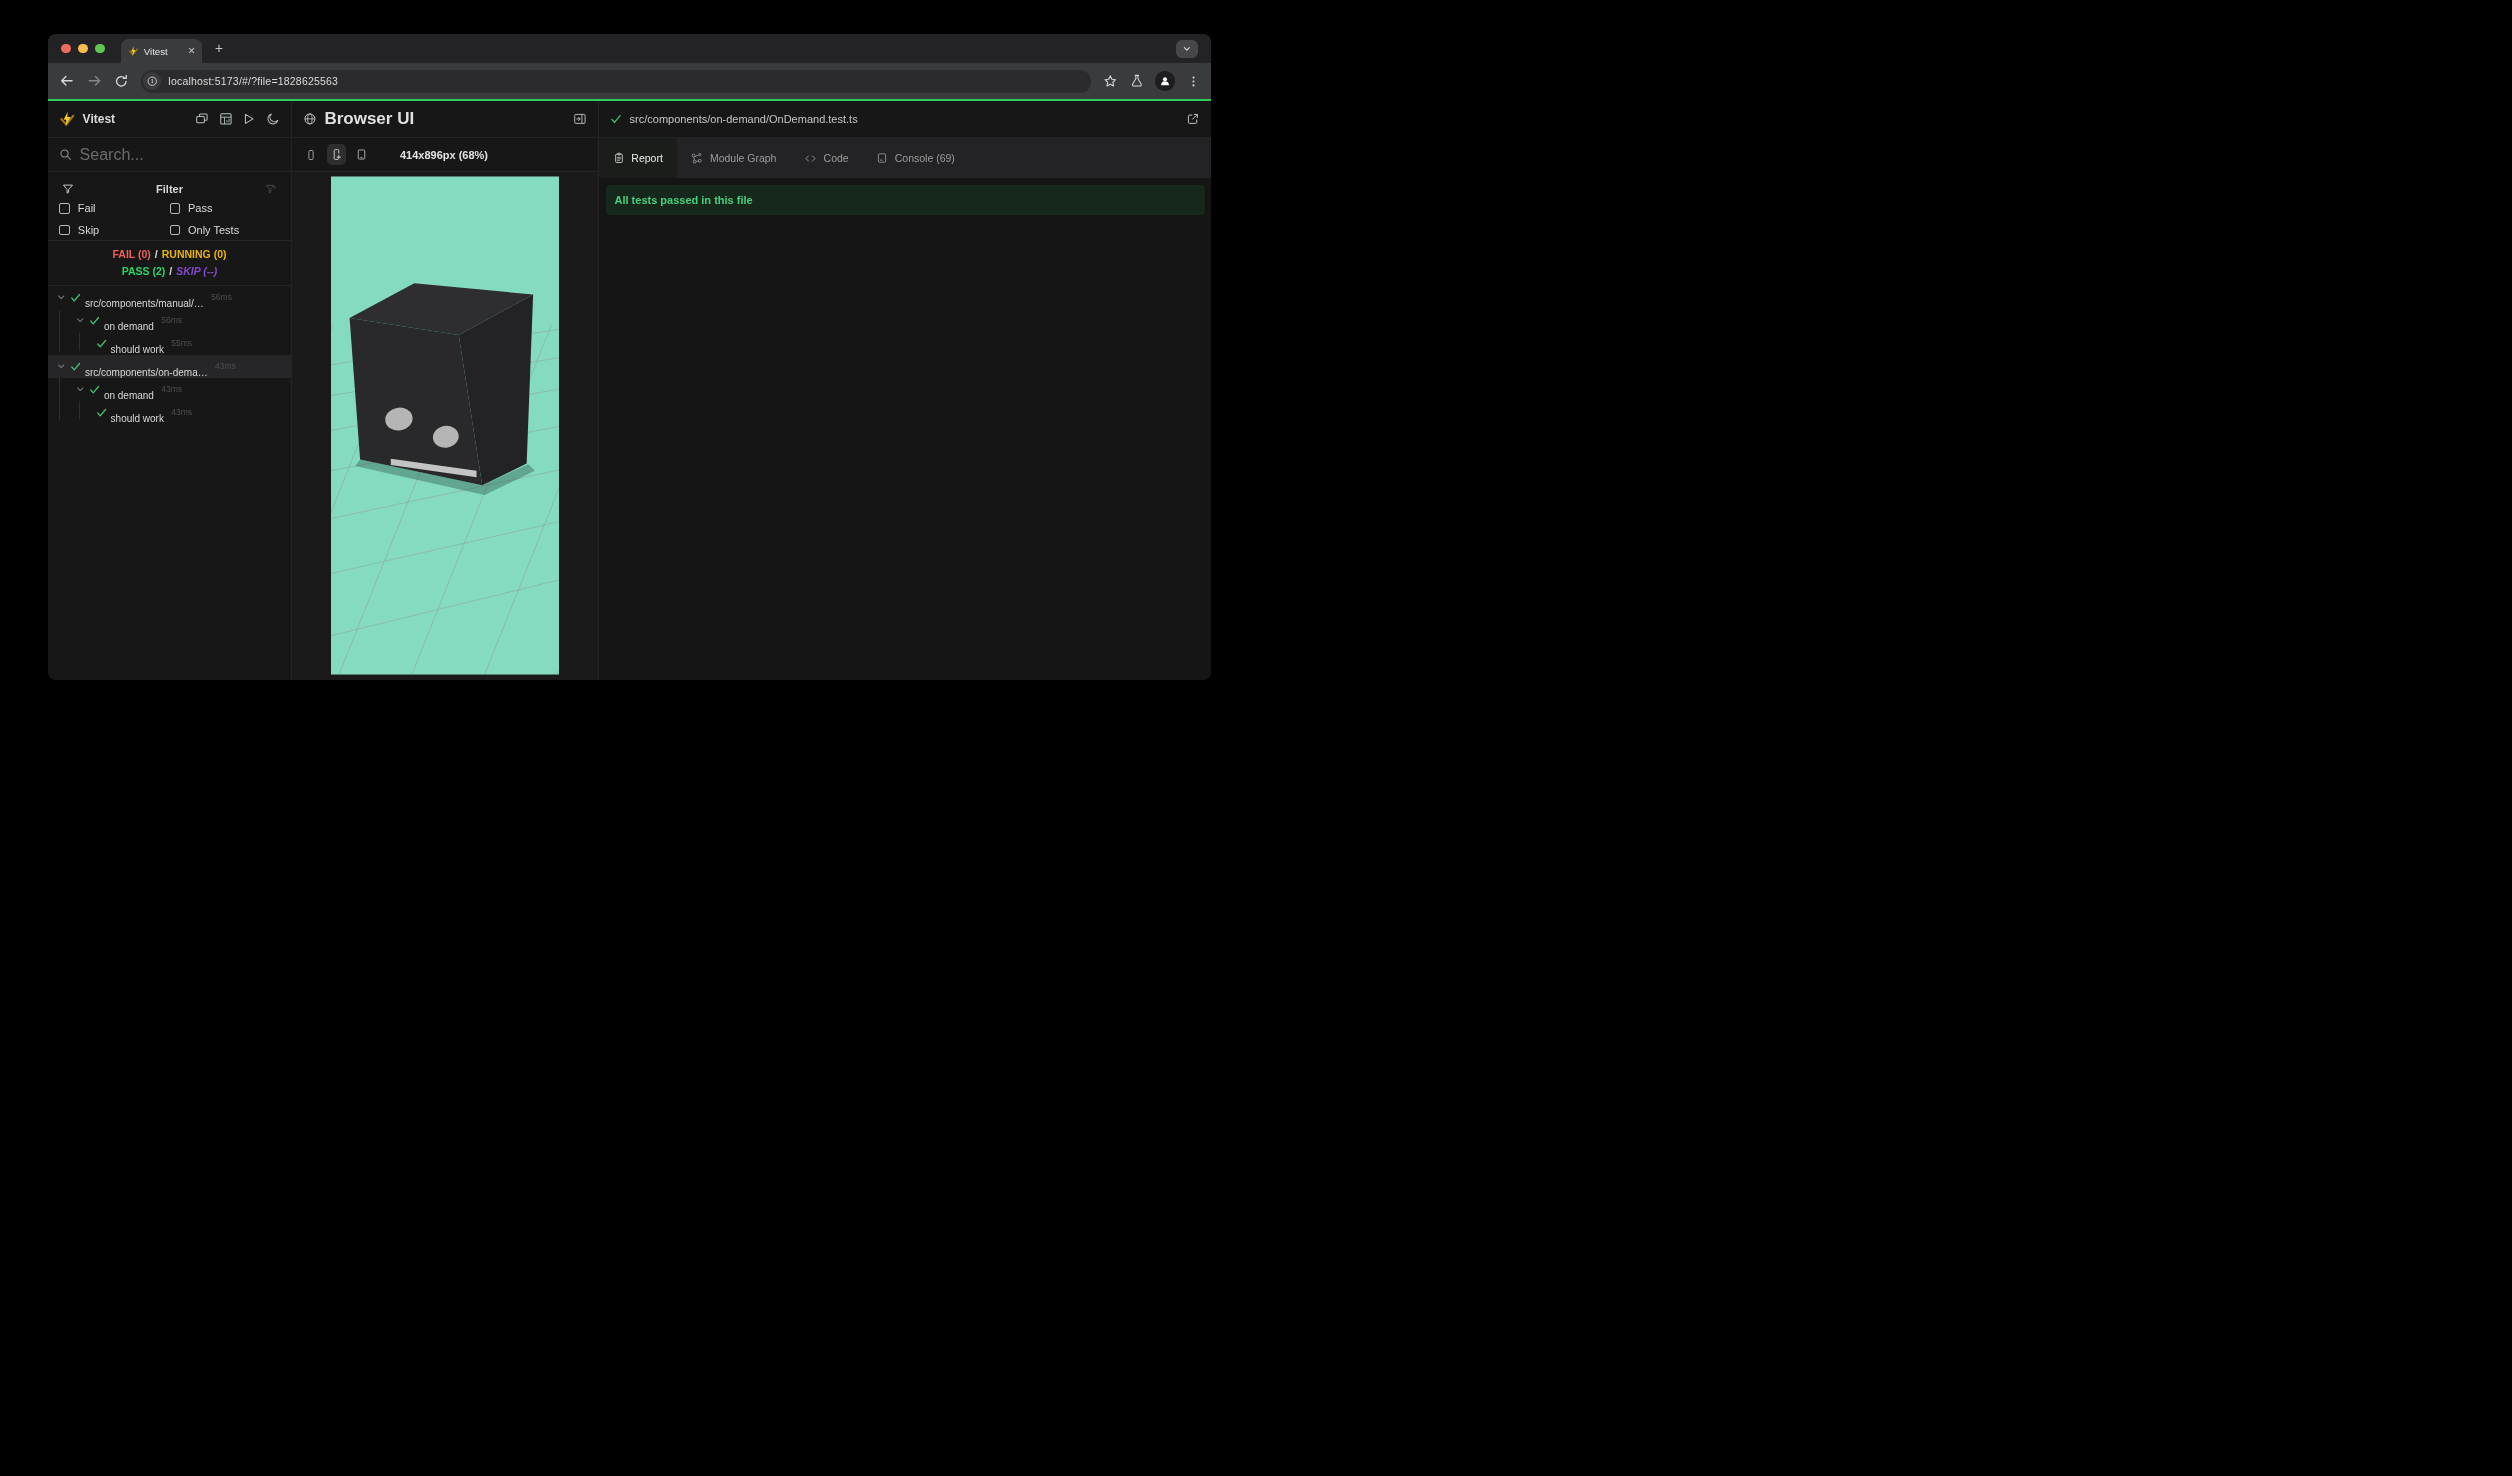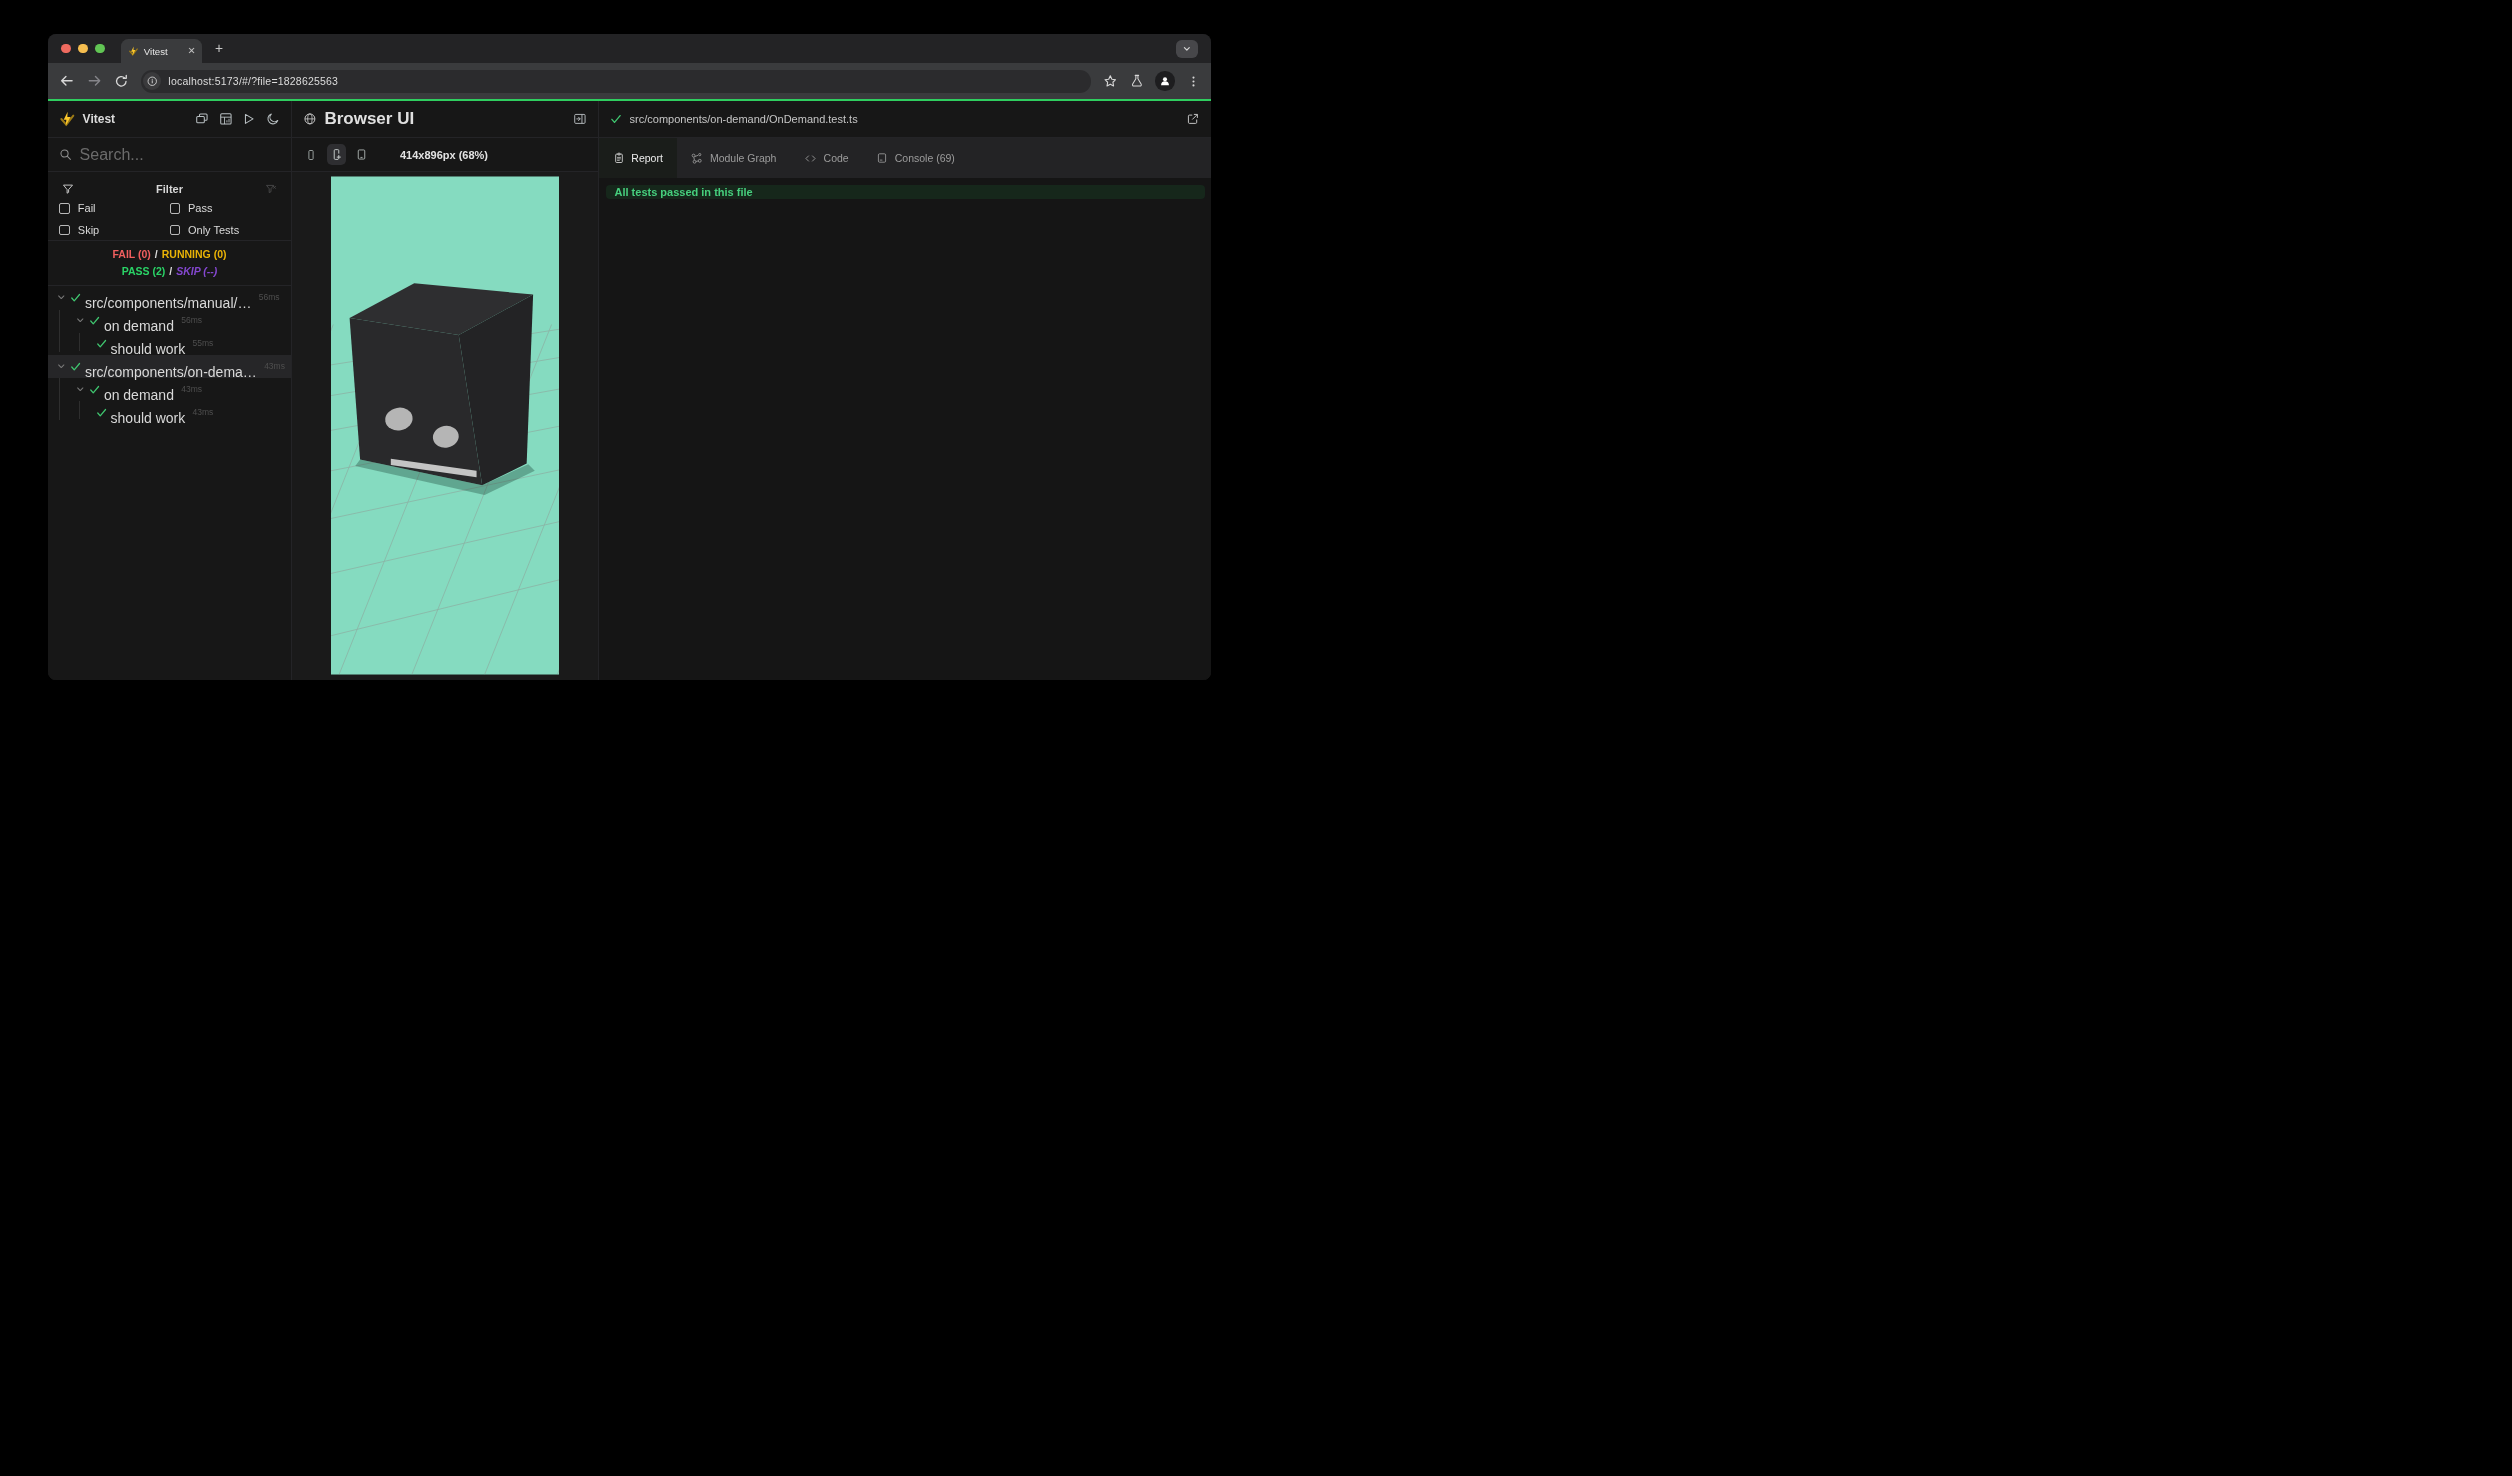--- a/index.html
+++ b/index.html
@@ -71,21 +71,21 @@
   .sum-line { line-height:17px; }
   .sep { color:#e0e0e0; margin:0 4px; font-weight:bold; }
   .c-fail { color:#f25f5f; } .c-run { color:#eab306; }
   .c-pass { color:#2ad366; } .c-skip { color:#8447cf;font-style:italic; }
 
   .tree { position:relative; }
   .trow { height:23px; display:flex; align-items:center; padding-right:6.5px; }
   .trow.sel { background:#262628; }
   .trow .chev { width:11.3px; display:flex; color:#7a7a7a; flex:0 0 auto; }
   .trow .tick { width:12px; display:flex; color:#3fc56f; flex:0 0 auto; margin:0 2.4px 0 3.2px; }
-  .tlabel { font-size:14px; color:#d9d9d9; white-space:nowrap;margin-top:12px; }
+  .tlabel { font-size:10px; color:#d9d9d9; white-space:nowrap;margin-top:12px; }
   .tdur { font-size:8.5px; color:#4e4e4e; margin-left:7.3px; }
   .lv0 { padding-left:8px; } .lv1 { padding-left:27px; } .lv2 { padding-left:45px; }
   .guide { position:absolute; width:0.8px; background:#2e2e2e; }
 
   
   .middle { width:307px; flex:0 0 auto; border-right:0.8px solid #242427; display:flex;
             flex-direction:column; background:#171717; }
   .md-header { height:37px; display:flex; align-items:center; padding:0 11.3px; gap:7.3px;
                border-bottom:0.8px solid #242427; }
   .md-header .ttl { font-weight:bold; font-size:17px; color:#e0e0e0; flex:1; }
@@ -104,21 +104,21 @@
                border-bottom:0.8px solid #242427; background:#171717; }
   .rt-path { font-size:11px; color:#c6c6c6; flex:1; white-space:nowrap; overflow:hidden; }
   .greenchk { color:#3fc56f; display:flex; }
   .tabbar { height:40px; background:#232325; display:flex; flex:0 0 auto; }
   .rtab { display:flex; align-items:center; gap:6.5px; padding:0 13.8px; font-size:10.5px;
           color:#9c9c9c; }
   .rtab .ti { display:flex; color:#9c9c9c; }
   .rtab.active { background:#1a1d1a; color:#ececec; }
   .rtab.active .ti { color:#e0e0e0; }
   .rt-body { flex:1; background:#151515; }
-  .banner { margin:6.5px; height:14px; border-radius:4px; display:flex; align-items:center;
+  .banner { margin:6.5px; height:30px; border-radius:4px; display:flex; align-items:center;
             padding:0 9px; font-weight:bold; font-size:11px; }
 
   svg { display:block; }
 </style>
 </head>
 <body>
 
 <div class="page">
   <div class="window">
 

